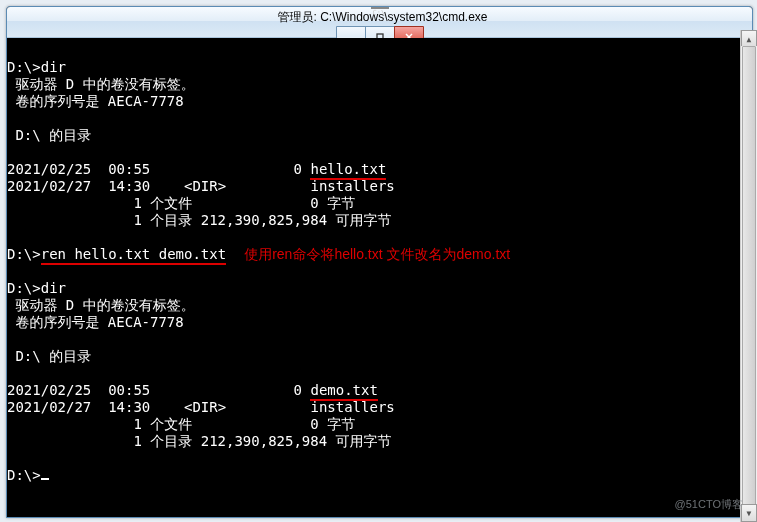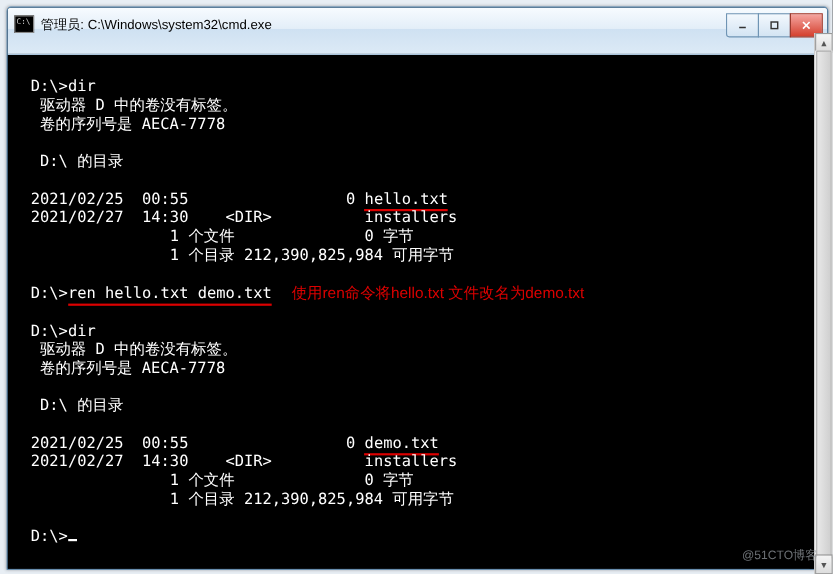--- a/index.html
+++ b/index.html
@@ -21,22 +21,23 @@
     background: #000;
     display: flex;
     flex-direction: column;
     overflow: hidden;
   }
   .titlebar {
     height: 30px;
     background: linear-gradient(to bottom, #f7fbff 0%, #e3eef8 45%, #cfe1f2 46%, #dceaf6 100%);
     display: flex;
     align-items: center;
-    padding: 0 0 12px 6px;
+    padding: 0 0 0 6px;
     border-bottom: 1px solid #aac5dc;
+    flex-direction: column;
   }
   .title-icon {
     width: 16px;
     height: 14px;
     background: #000;
     border: 1px solid #888;
     margin-right: 6px;
     position: relative;
   }
   .title-icon::after {
@@ -78,21 +79,21 @@
     border-color: #a03020;
   }
   .win-btn svg { width: 10px; height: 10px; }
   .terminal {
     flex: 1;
     background: #000;
     color: #fff;
     font-family: "NSimSun", "宋体", Consolas, monospace;
     font-size: 14px;
     line-height: 17px;
-    padding: 4px 21px;
+    padding: 4px 0;
     white-space: pre;
     overflow: hidden;
     position: relative;
     border-right: 16px solid #000;
   }
   .scrollbar {
     position: absolute;
     right: 0;
     top: 30px;
     bottom: 0;

